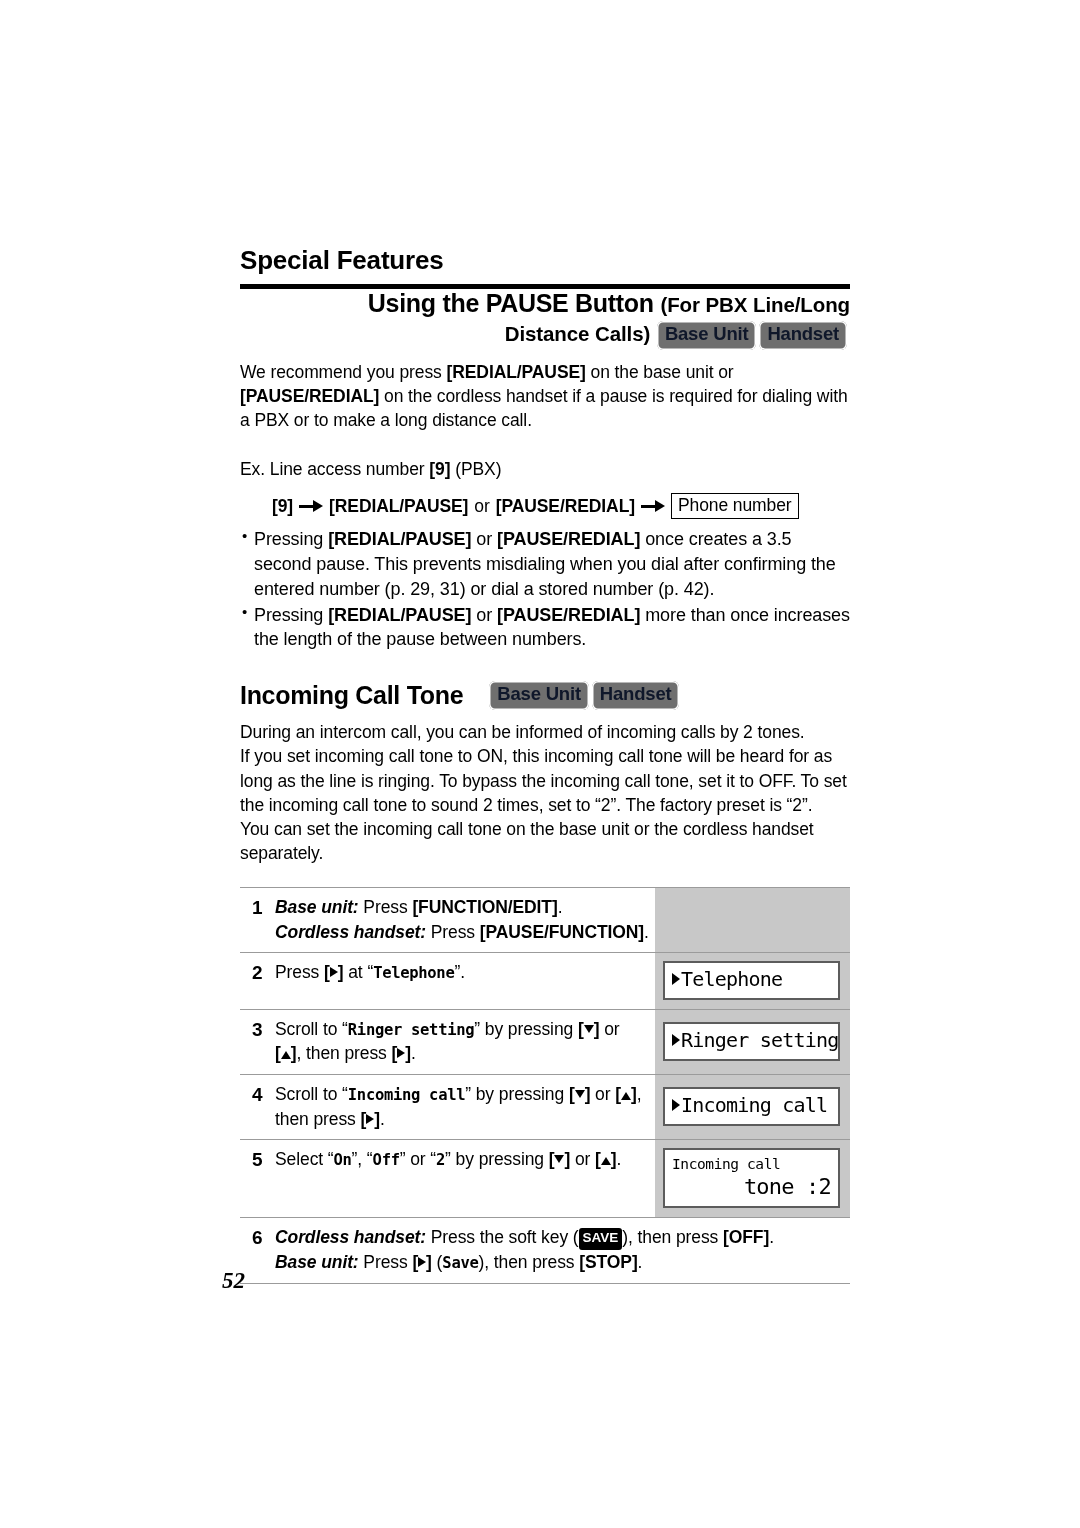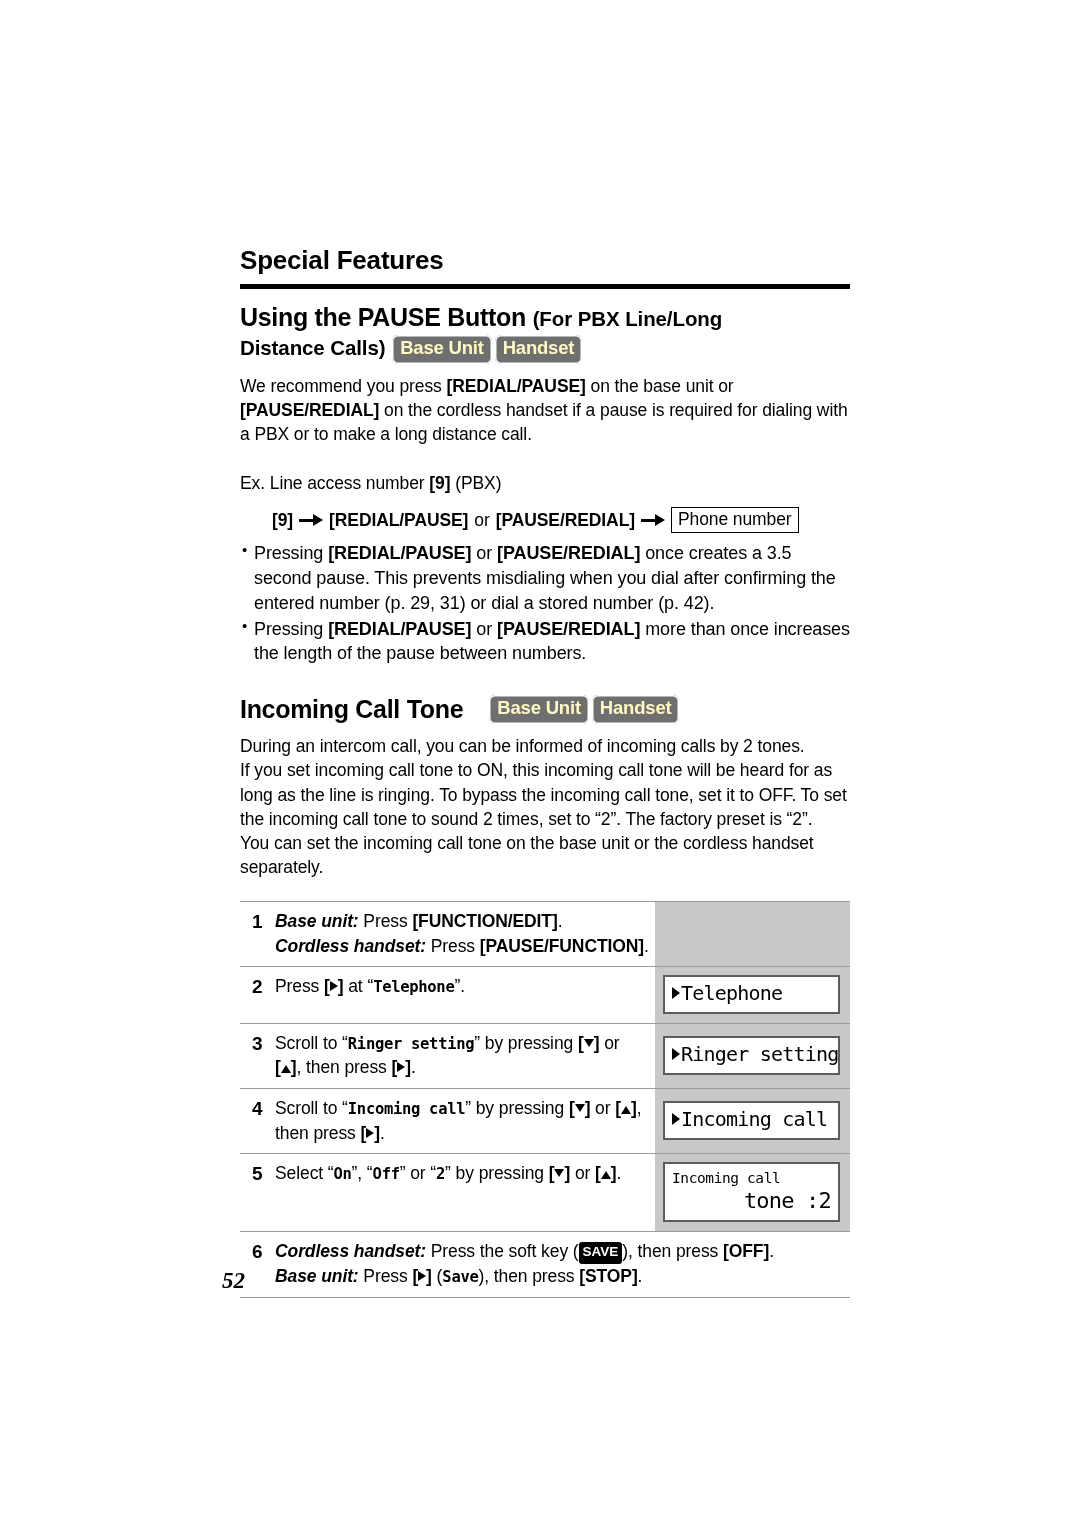--- a/index.html
+++ b/index.html
@@ -33,25 +33,26 @@
   }
   .thick-rule {
     height: 5px;
     background: #000;
     margin-top: 9px;
     width: 610px;
   }
 
   
   .h-main {
-    margin-top: 14px;
+    margin-top: 0;
     font-size: 25px;
     font-weight: bold;
     line-height: 1.18;
     letter-spacing: -0.3px;
+    text-align: right;
   }
   .h-sub {
     font-size: 20.5px;
     font-weight: bold;
     letter-spacing: -0.1px;
   }
   .h2 {
     margin-top: 28px;
     font-size: 25px;
     font-weight: bold;
@@ -60,21 +61,21 @@
     display: flex;
     align-items: center;
     gap: 0px;
   }
   .h2 .h2-text { margin-right: 26px; }
 
   
   .badge {
     display: inline-block;
     background: #6f6f6f;
-    color: #fef9c3;
+    color: #0f172a;
     font-size: 16.5px;
     font-weight: bold;
     line-height: 1;
     padding: 4px 7px 5px 7px;
     border-radius: 6px;
     box-shadow: inset 0 0 0 1.5px #ffffff;
     vertical-align: 3px;
     margin-right: 3px;
     letter-spacing: -0.2px;
     white-space: nowrap;

